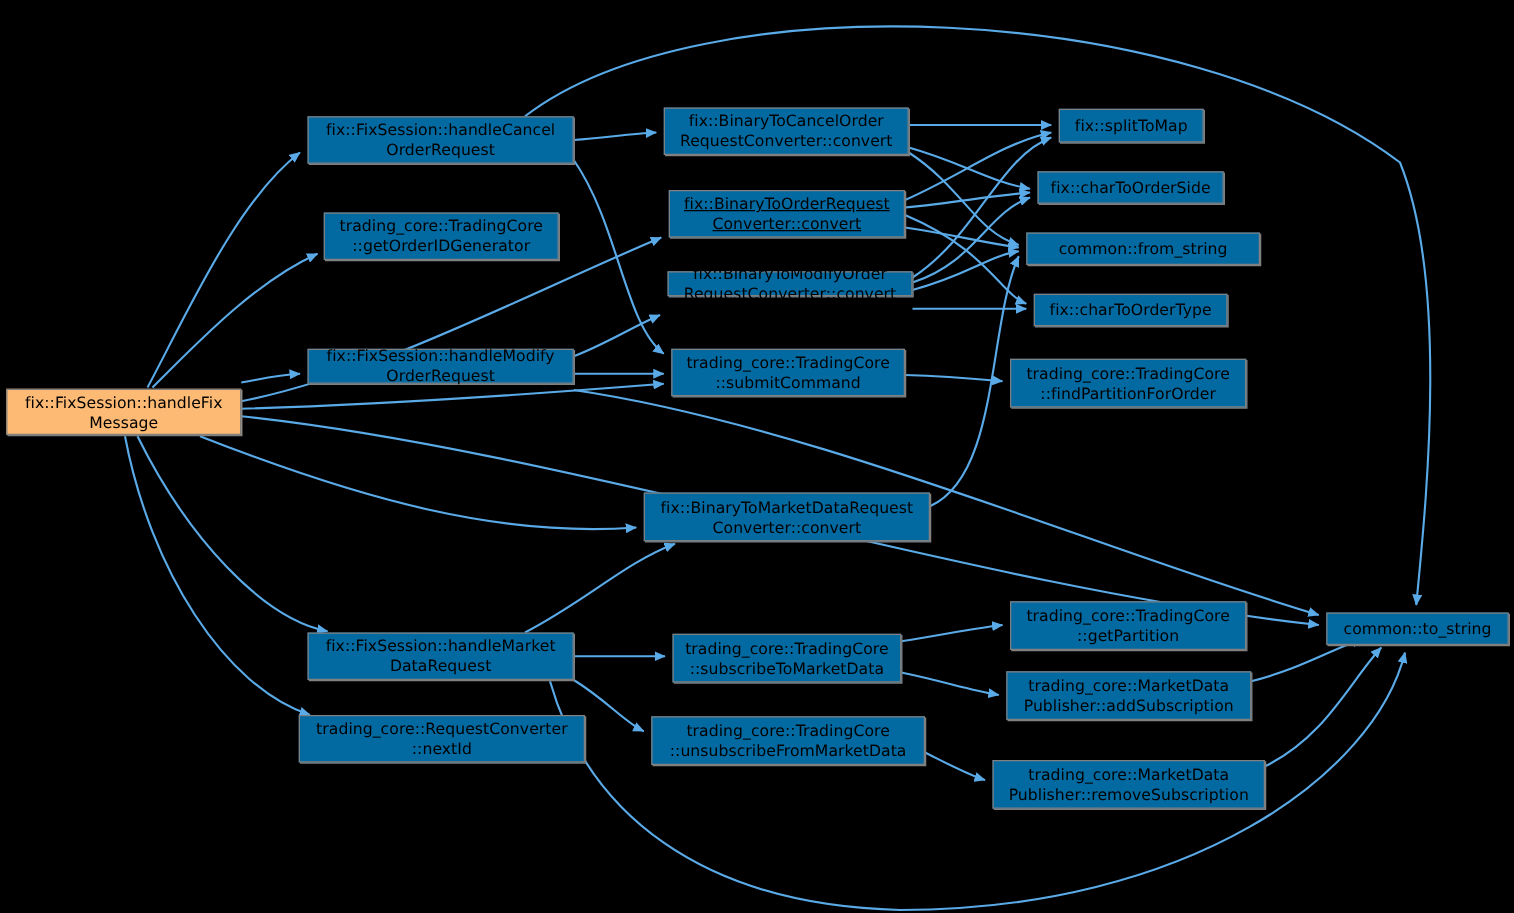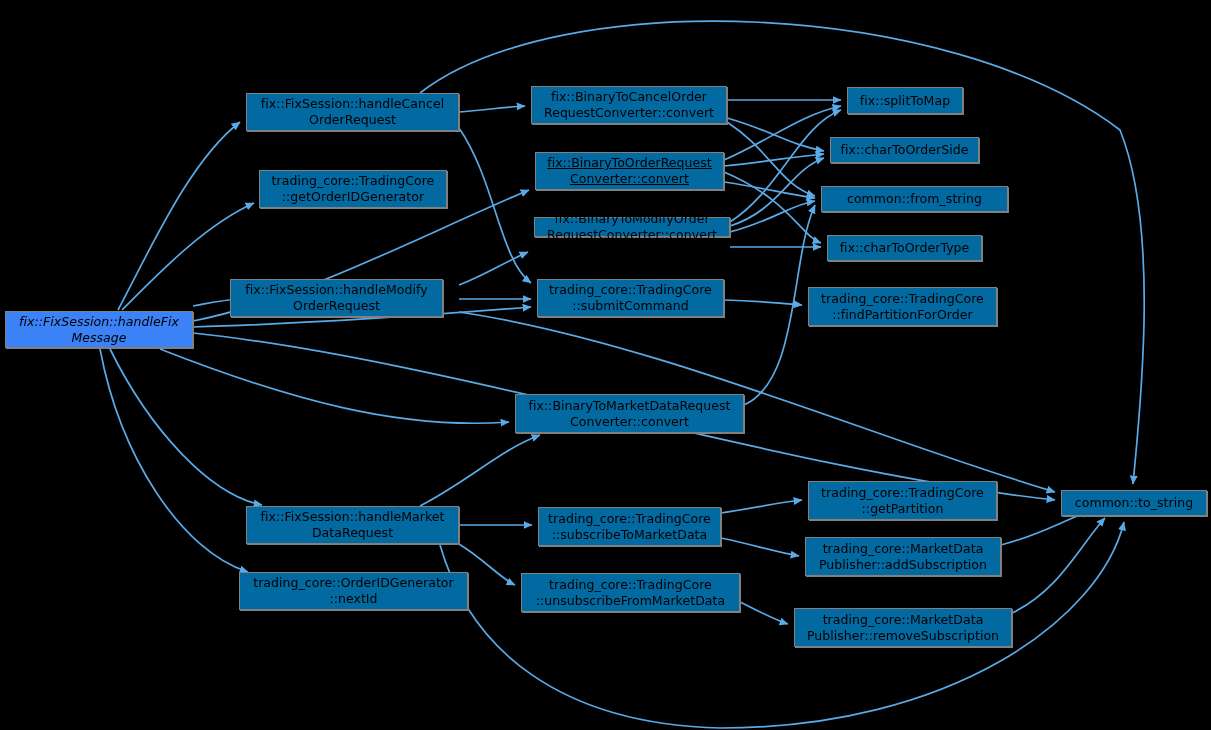--- a/index.html
+++ b/index.html
@@ -5,21 +5,21 @@
 <style>
   html,body{margin:0;padding:0;background:#000;}
   #canvas{position:relative;width:1211px;height:730px;background:#000;overflow:hidden;
           font-family:"DejaVu Sans","Liberation Sans",sans-serif;}
   #edges{position:absolute;left:0;top:0;width:1211px;height:730px;}
   .node{position:absolute;box-sizing:border-box;display:flex;align-items:center;
         justify-content:center;text-align:center;border:1px solid #808080;
         background:#0369a1;color:#000000;font-size:12.5px;line-height:1.28;
         letter-spacing:0.05px;padding:1px 4px;white-space:pre-line;
         box-shadow:1px 1px 0 #808080;}
-  .node.root{background:#3b82f6;font-style:italic;}
+  .node.root{background:#fdba74;}
 </style>
 </head>
 <body>
 
 <div id="canvas">
 
   <svg id="edges" viewBox="0 0 1211 730" xmlns="http://www.w3.org/2000/svg">
     <defs>
       <marker id="ah" markerWidth="9" markerHeight="8" refX="8.4" refY="4" orient="auto" markerUnits="userSpaceOnUse">
         <path d="M0,0 L9,4 L0,8 z" fill="#5aaae8"></path>
@@ -103,25 +103,25 @@
     </g>
   </svg>
 
   <div id="nodes">
       <div class="node root" style="left: 5px; top: 311px; width: 188px; height: 37px;">fix::FixSession::handleFix
 Message</div>
       <div class="node" style="left: 246px; top: 93px; width: 213px; height: 38px;">fix::FixSession::handleCancel
 OrderRequest</div>
       <div class="node" style="left: 259px; top: 170px; width: 188px; height: 38px;">trading_core::TradingCore
 ::getOrderIDGenerator</div>
-      <div class="node" style="left: 230px; top: 279px; width: 213px; height: 38px;">fix::FixSession::handleModify
+      <div class="node" style="left: 246px; top: 279px; width: 213px; height: 28px;">fix::FixSession::handleModify
 OrderRequest</div>
       <div class="node" style="left: 246px; top: 506px; width: 213px; height: 38px;">fix::FixSession::handleMarket
 DataRequest</div>
-      <div class="node" style="left: 239px; top: 572px; width: 229px; height: 38px;">trading_core::OrderIDGenerator
+      <div class="node" style="left: 239px; top: 572px; width: 229px; height: 38px;">trading_core::RequestConverter
 ::nextId</div>
       <div class="node" style="left: 531px; top: 86px; width: 196px; height: 38px;">fix::BinaryToCancelOrder
 RequestConverter::convert</div>
       <div class="node" style="left: 535px; top: 152px; width: 189px; height: 38px; text-decoration: underline;">fix::BinaryToOrderRequest
 Converter::convert</div>
       <div class="node" style="left: 534px; top: 217px; width: 196px; height: 20px;">fix::BinaryToModifyOrder
 RequestConverter::convert</div>
       <div class="node" style="left: 537px; top: 279px; width: 187px; height: 38px;">trading_core::TradingCore
 ::submitCommand</div>
       <div class="node" style="left: 515px; top: 394px; width: 229px; height: 39px;">fix::BinaryToMarketDataRequest

